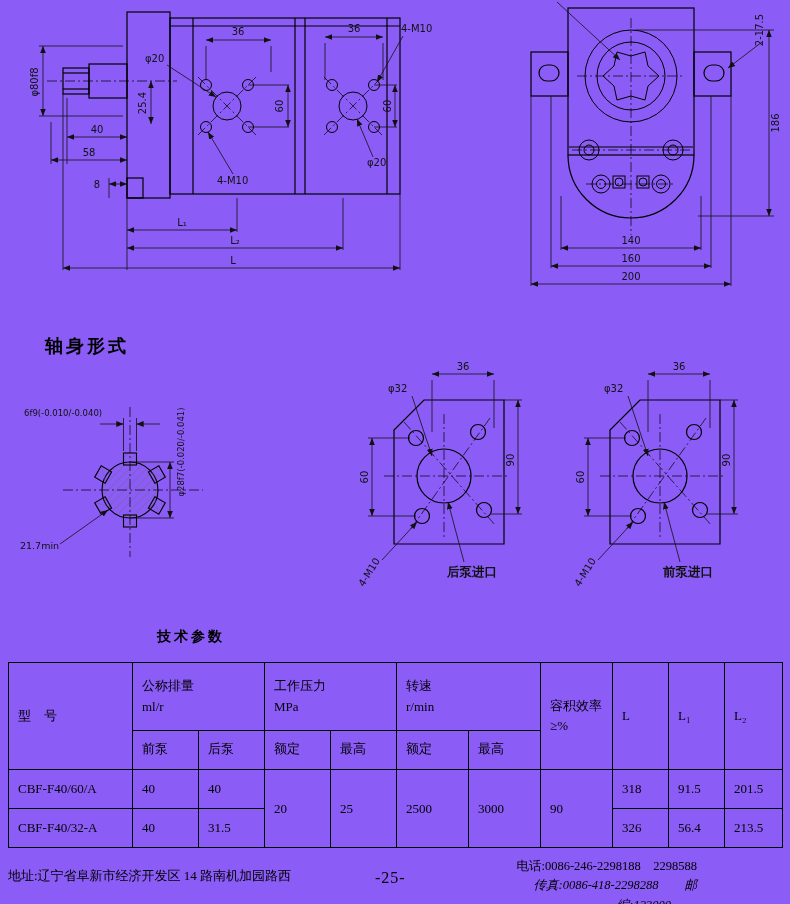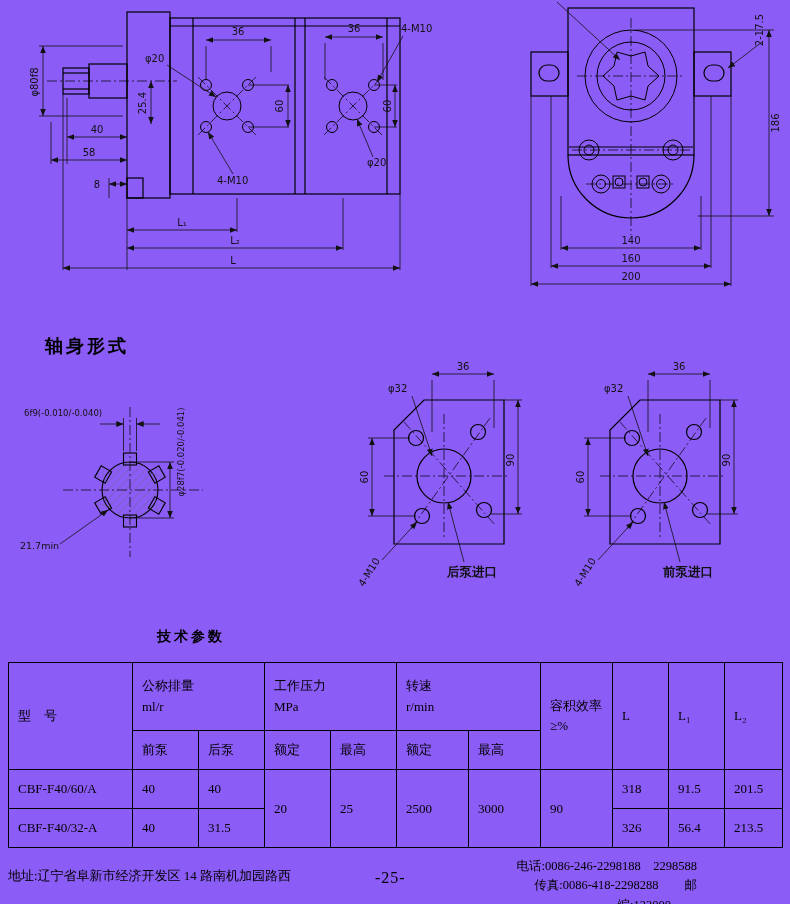--- a/index.html
+++ b/index.html
@@ -10,21 +10,21 @@
   .sec-title{position:absolute;font-weight:bold;font-size:18px;letter-spacing:3px;
              font-family:"DejaVu Sans", sans-serif;margin-left:39px;}
   table.params{position:absolute;left:8px;top:662px;width:774px;border-collapse:collapse;table-layout:fixed;}
   table.params td{border:1px solid #000;text-align:left;vertical-align:middle;
                   font-size:13px;padding:9px;line-height:1.55;}
   .hdr2{display:block;}
   .footer{position:absolute;left:0;top:855px;width:697px;height:45px;font-size:13px;text-align:right;}
   .footer .addr{position:absolute;left:8px;top:12px;}
   .footer .pageno{position:absolute;left:375px;top:14px;font-size:16px;letter-spacing:1px;}
   .footer .contact{position:absolute;left:472px;top:2px;font-size:12.5px;line-height:1.55;}
-  .footer .contact .row2 span{margin-right:26px;}
+  .footer .contact .row2 span{margin-right:26px;font-style:italic;}
 </style>
 </head>
 <body>
 
 <div class="page">
 
   <svg width="470" height="290" style="left:5px;top:2px;">
     <defs>
       <marker id="mA" viewBox="0 0 10 10" refX="10" refY="5" markerWidth="9" markerHeight="9" orient="auto-start-reverse">
         <path d="M0,1 L10,5 L0,9 z" fill="#111"></path>
@@ -361,21 +361,21 @@
         <span class="hdr2">r/min</span>
       </td>
       <td rowspan="2">
         <span class="hdr2">容积效率</span>
         <span class="hdr2">≥%</span>
       </td>
       <td rowspan="2"><span>L</span></td>
       <td rowspan="2"><span>L₁</span></td>
       <td rowspan="2"><span>L₂</span></td>
     </tr>
-    <tr style="height:34px;">
+    <tr style="height:34px;font-family:Liberation Mono, monospace;">
       <td><span>前泵</span></td>
       <td><span>后泵</span></td>
       <td><span>额定</span></td>
       <td><span>最高</span></td>
       <td><span>额定</span></td>
       <td><span>最高</span></td>
     </tr>
     <tr style="height:38px;">
       <td><span>CBF-F40/60/A</span></td>
       <td><span>40</span></td>

